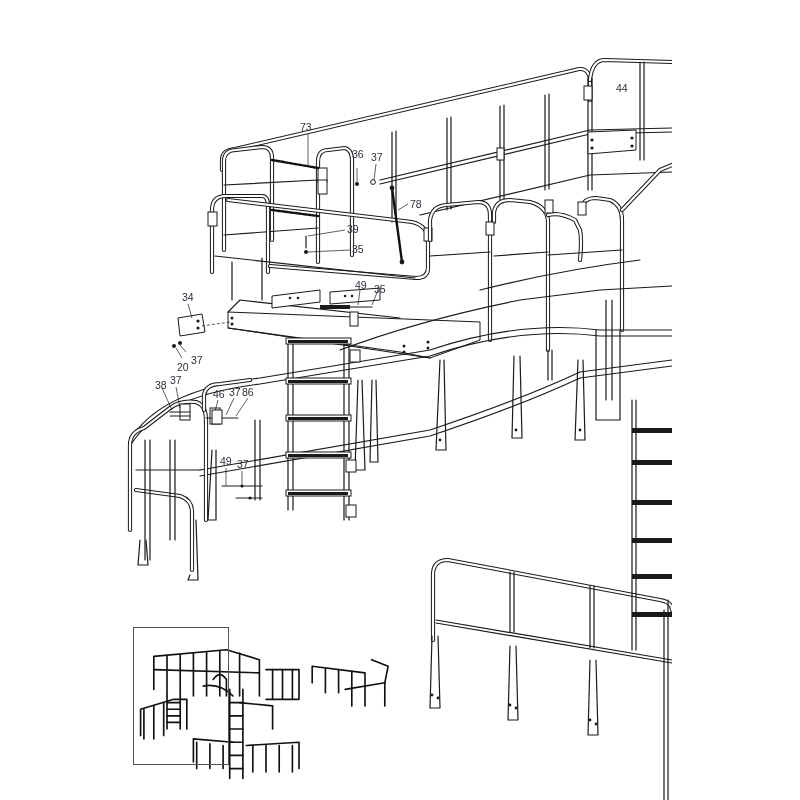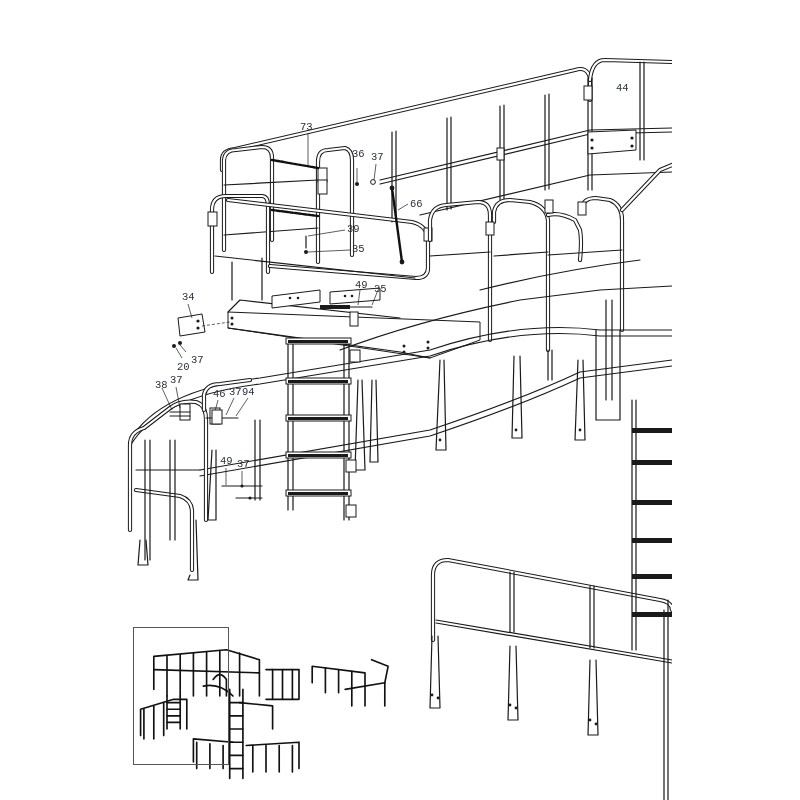--- a/index.html
+++ b/index.html
@@ -1,18 +1,18 @@
 <!DOCTYPE html>
 <html><head>
 <meta charset="utf-8">
 <style>
   html, body { margin: 0; padding: 0; background: #ffffff; }
   body { width: 800px; height: 800px; position: relative; overflow: hidden; font-family: "Liberation Sans", sans-serif; }
   #diagram { position: absolute; left: 0; top: 0; width: 800px; height: 800px; }
-  .callout { position: absolute; font-size: 10.5px; color: #2a2f3a; line-height: 1; white-space: nowrap; font-family: Liberation Mono, monospace; }
+  .callout { position: absolute; font-size: 10.5px; color: #2a2f3a; line-height: 1; white-space: nowrap; }
   .inset-frame { position: absolute; left: 133px; top: 627px; width: 96px; height: 138px; border: 1px solid #555; box-sizing: border-box; }
   svg .r { fill: none; stroke: #1a1a1a; stroke-width: 1.2; stroke-linejoin: round; stroke-linecap: round; }
   svg .tube { fill: none; stroke: #1a1a1a; stroke-width: 4.2; stroke-linecap: round; stroke-linejoin: round; }
   svg .tube-in { fill: none; stroke: #ffffff; stroke-width: 2.2; stroke-linecap: round; stroke-linejoin: round; }
   svg .tread { fill: #1a1a1a; }
   svg .lead { stroke: #1a1a1a; stroke-width: 0.7; fill: none; }
   svg .plate { fill: #ffffff; stroke: #1a1a1a; stroke-width: 1; }
   svg .bolt { fill: #1a1a1a; }
   svg .thick { fill: none; stroke: #111; stroke-width: 2.4; stroke-linecap: round; stroke-linejoin: round; }
 </style>
@@ -278,27 +278,27 @@
     </g>
   </g>
 </svg>
 
 <div class="inset-frame"></div>
 
 <span class="callout" style="left:300px;top:122px">73</span>
 <span class="callout" style="left:352px;top:149px">36</span>
 <span class="callout" style="left:371px;top:152px">37</span>
 <span class="callout" style="left:616px;top:83px">44</span>
-<span class="callout" style="left:410px;top:199px">66</span>
+<span class="callout" style="left:410px;top:199px">78</span>
 <span class="callout" style="left:347px;top:224px">39</span>
 <span class="callout" style="left:352px;top:244px">35</span>
 <span class="callout" style="left:355px;top:280px">49</span>
 <span class="callout" style="left:374px;top:284px">35</span>
 <span class="callout" style="left:182px;top:292px">34</span>
 <span class="callout" style="left:191px;top:355px">37</span>
 <span class="callout" style="left:177px;top:362px">20</span>
 <span class="callout" style="left:155px;top:380px">38</span>
 <span class="callout" style="left:170px;top:375px">37</span>
 <span class="callout" style="left:213px;top:389px">46</span>
 <span class="callout" style="left:229px;top:387px">37</span>
-<span class="callout" style="left:242px;top:387px">94</span>
+<span class="callout" style="left:242px;top:387px">86</span>
 <span class="callout" style="left:220px;top:456px">49</span>
 <span class="callout" style="left:237px;top:459px">37</span>
 
 </body></html>

